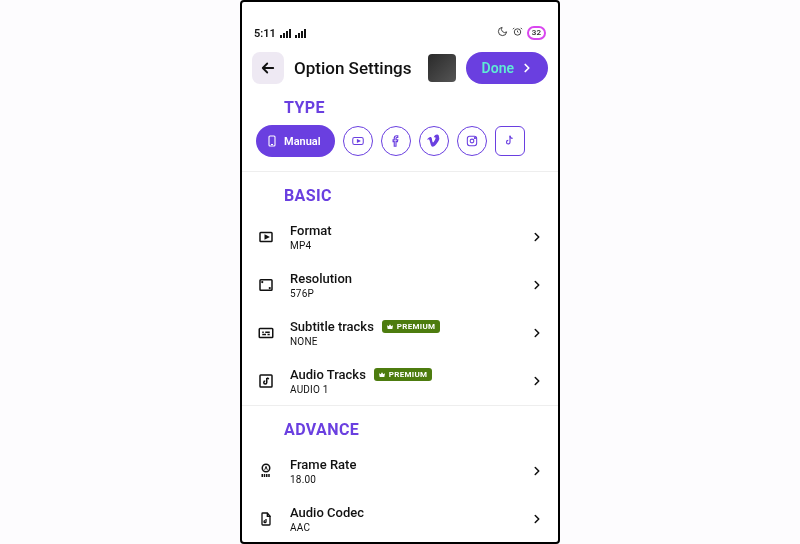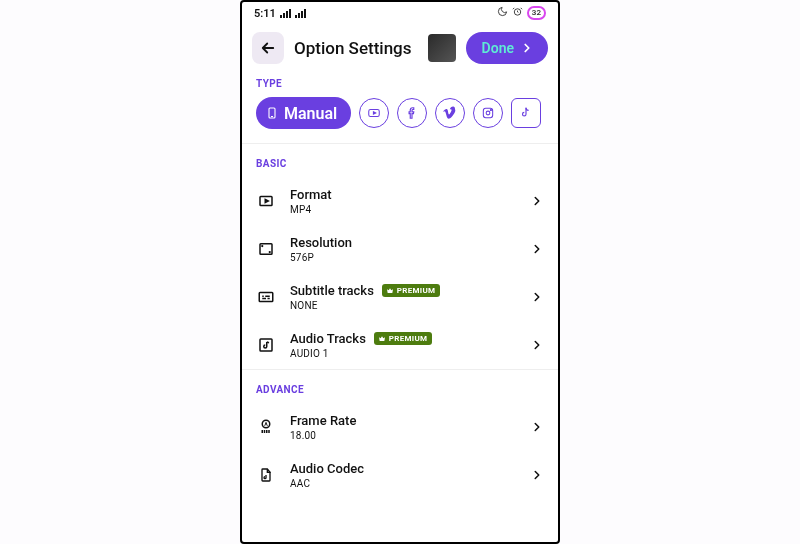--- a/index.html
+++ b/index.html
@@ -25,20 +25,21 @@
   
   .status-bar {
     height: 22px;
     display: flex;
     align-items: center;
     justify-content: space-between;
     padding: 0 12px;
     font-size: 11px;
     font-weight: 600;
     color: #111;
+    margin-top: 20px;
   }
   .status-left { display: flex; align-items: center; gap: 4px; }
   .status-right { display: flex; align-items: center; gap: 4px; }
   .signal-bars { display: inline-flex; align-items: flex-end; gap: 1px; height: 9px; }
   .signal-bars span { width: 2px; background: #111; display: inline-block; }
   .signal-bars span:nth-child(1){height:3px}
   .signal-bars span:nth-child(2){height:5px}
   .signal-bars span:nth-child(3){height:7px}
   .signal-bars span:nth-child(4){height:9px}
   .battery-pill {
@@ -76,41 +77,42 @@
     color: #5eead4;
     border-radius: 18px;
     height: 32px;
     padding: 0 14px 0 16px;
     display: flex; align-items: center; gap: 6px;
     font-size: 14px; font-weight: 600;
     cursor: pointer;
   }
   
   .section-label {
-    font-size: 10px;
+    font-size: 16px;
     font-weight: 700;
     letter-spacing: 0.4px;
     color: #6a3fe0;
     padding: 4px 14px 8px 14px;
+    margin-left: 28px;
   }
   
   .type-row {
     display: flex;
     align-items: center;
     gap: 8px;
     padding: 0 14px 14px 14px;
   }
   .chip-manual {
     background: #6a3fe0;
     color: #fff;
     border-radius: 18px;
     height: 32px;
     padding: 0 14px 0 10px;
     display: flex; align-items: center; gap: 6px;
-    font-size: 16px; font-weight: 600;
+    font-size: 11px; font-weight: 600;
     cursor: pointer;
   }
   .icon-circle {
     width: 30px; height: 30px;
     border: 1.5px solid #6a3fe0;
     border-radius: 50%;
     display: flex; align-items: center; justify-content: center;
     color: #6a3fe0;
     cursor: pointer;
     flex-shrink: 0;

